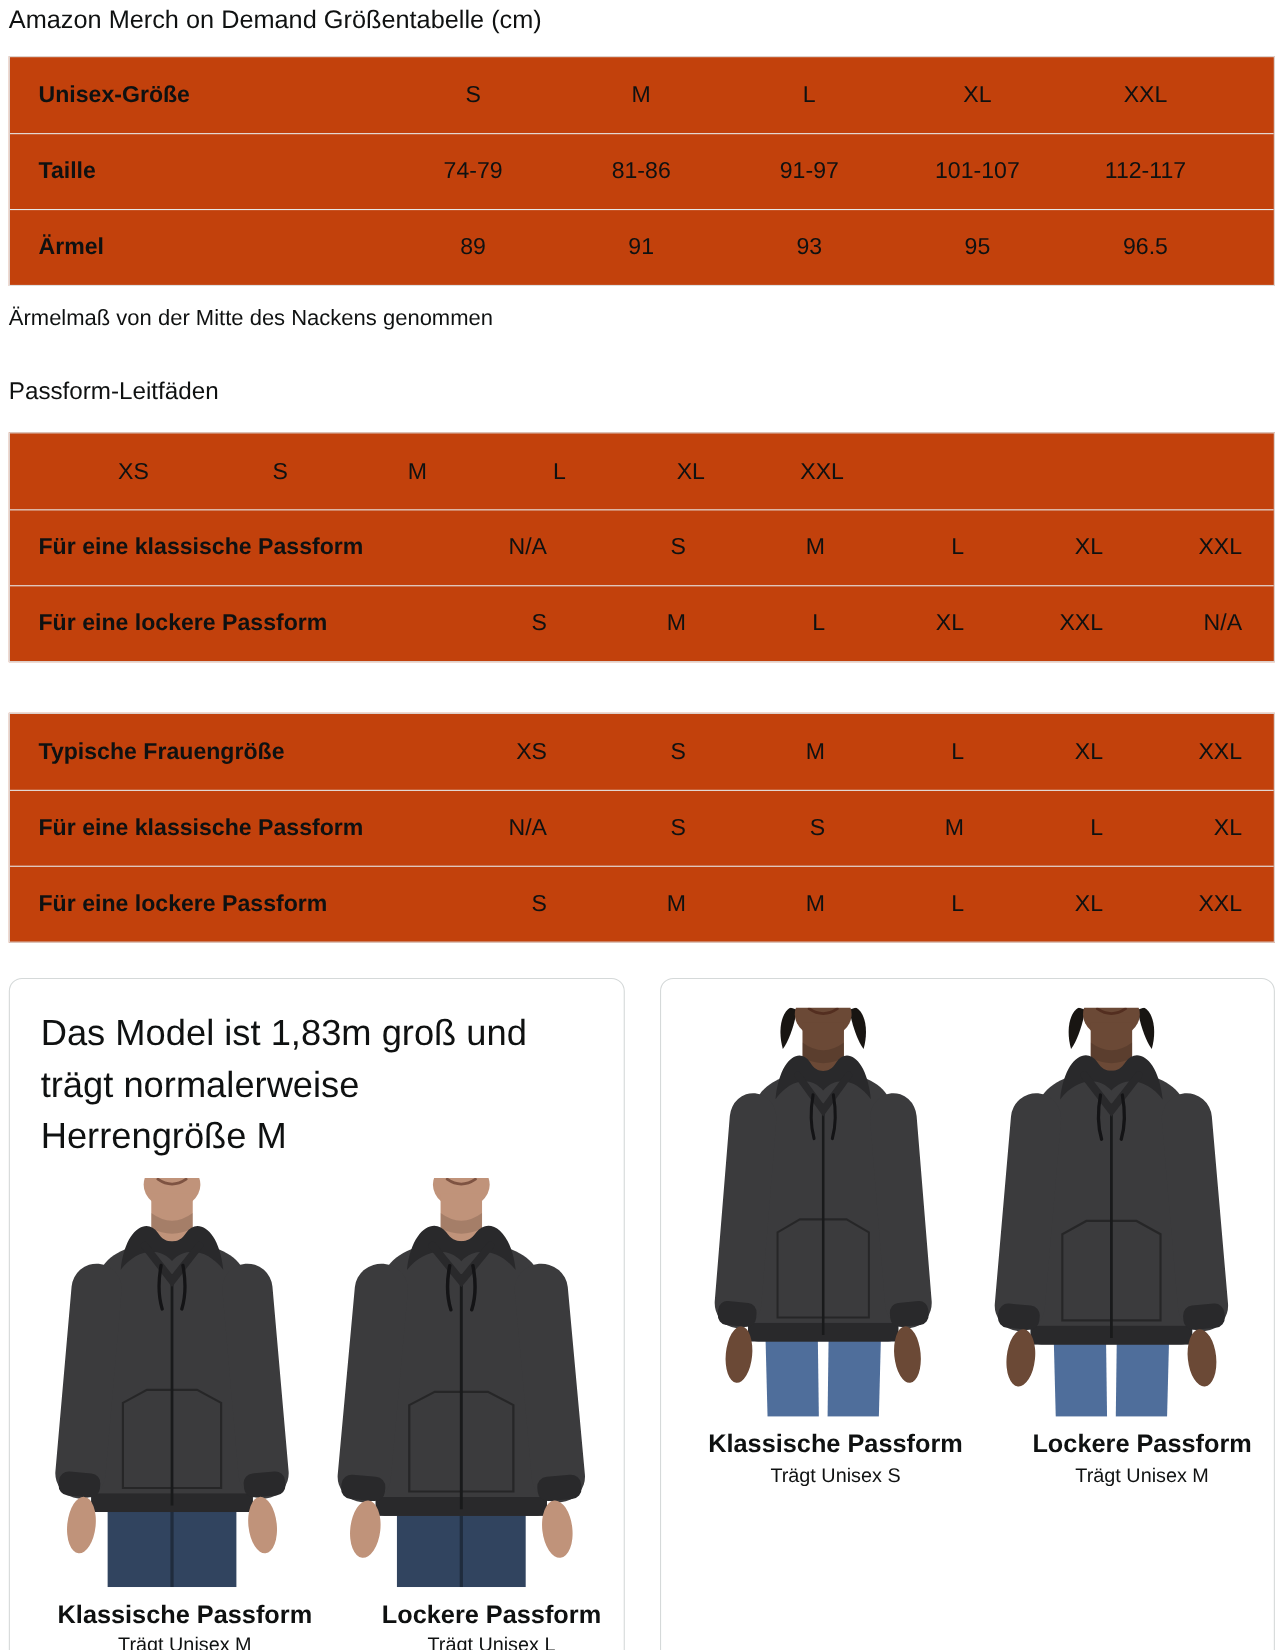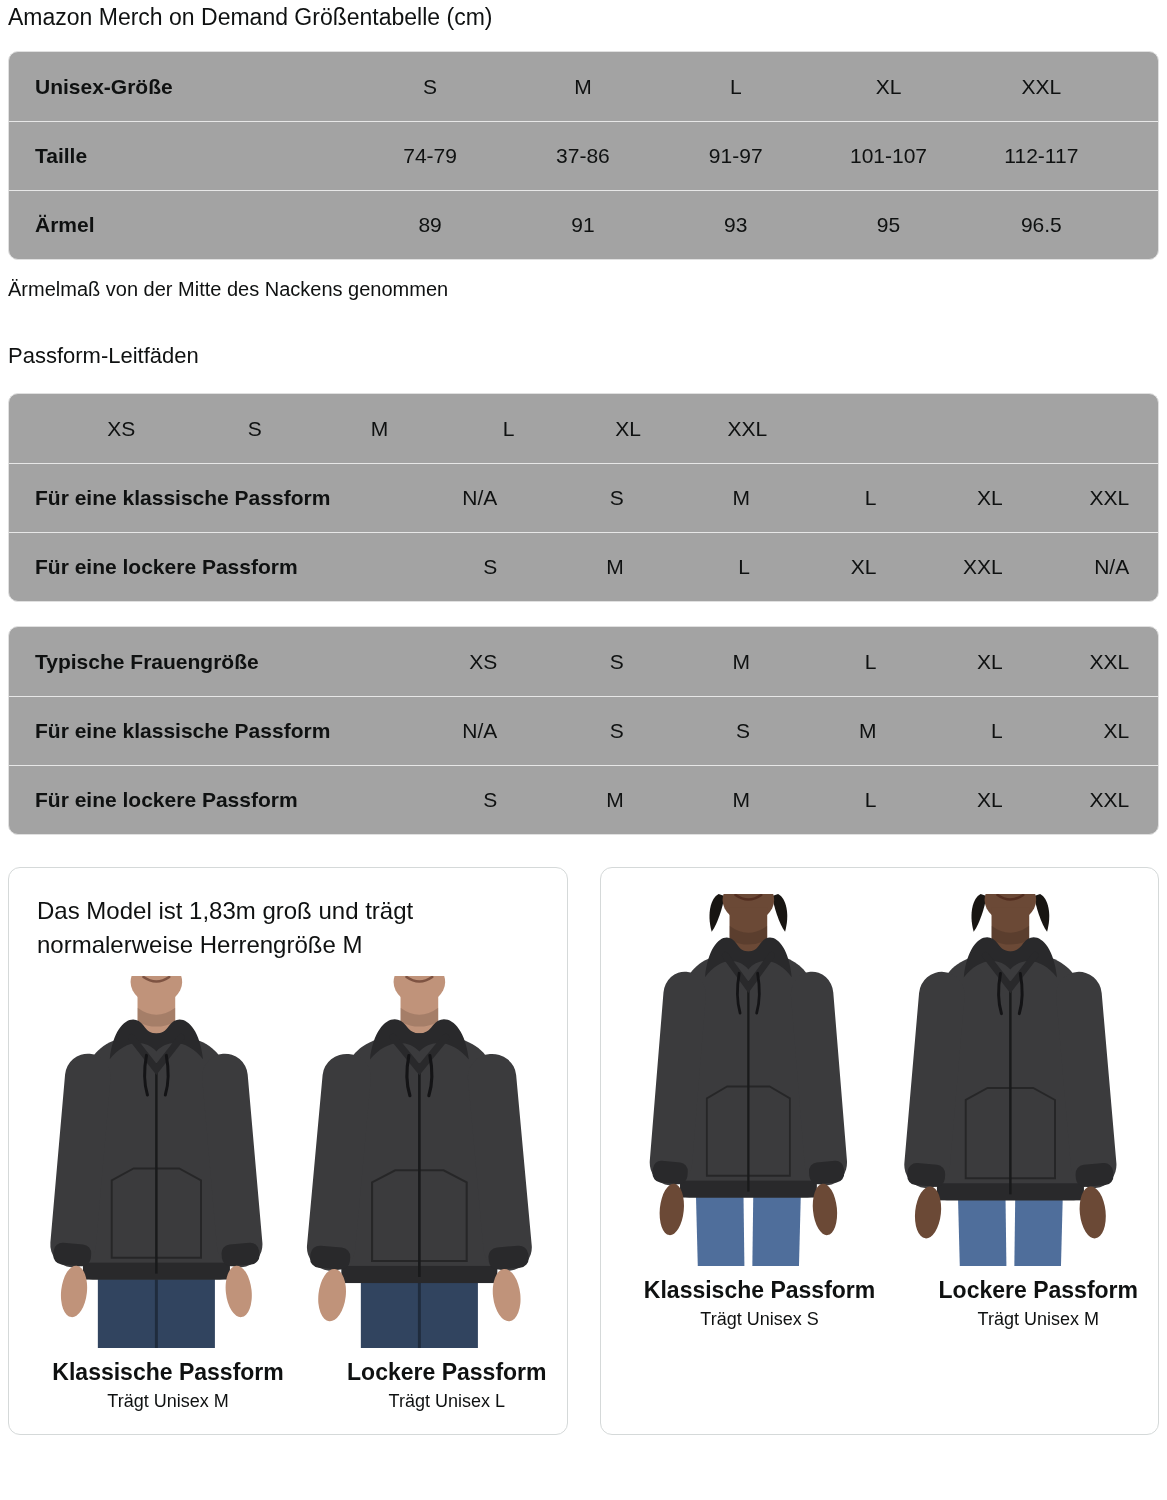--- a/index.html
+++ b/index.html
@@ -23,42 +23,42 @@
     color:var(--text);
   }
   .page{padding:4px 8px 6px 8px}
 
   h1.title{font-size:23px;font-weight:400;margin:0 0 20px 0;padding-left:0}
   h2.subheading{font-size:22px;font-weight:400;margin:42px 0 24px 0}
   p.note{font-size:20px;margin:18px 0 0 0}
 
   .panel{
     border:1px solid var(--panel_border);
-    border-radius:10px;
-    background:#a3a3a3;
+    border-radius:0;
+    background:#c2410c;
     overflow:hidden;
   }
   .sizerow{display:flex;align-items:center;min-height:69px;font-size:21px}
   .sizerow + .sizerow{border-top:1px solid var(--row_divider)}
   .c-label{font-weight:700;padding-left:26px}
   .t5 .c-label{flex:0 0 30%}
   .t5 .c-val{flex:0 0 13.3%;text-align:center}
   .t6 .c-label{flex:0 0 31.5%}
   .t6 .c-val{flex:0 0 11%;text-align:right}
-  #women-fit-table{margin-top:24px}
+  #women-fit-table{margin-top:46px}
 
   .cards{display:flex;gap:32px;margin-top:32px}
   .card{
     flex:1 1 0;
     border:1px solid var(--card_border);
     border-radius:12px;
     padding:26px 20px 20px 20px;
     background:#fff;
   }
-  .card-desc{font-size:24px;line-height:1.42;margin:0 8px 14px 8px;max-width:480px}
+  .card-desc{font-size:33px;line-height:1.42;margin:0 8px 14px 8px;max-width:480px}
   .figures{display:flex;gap:8px;justify-content:center}
   .figure{flex:1 1 0;display:flex;flex-direction:column;align-items:flex-end}
   .photo{width:100%;height:372px;display:flex;align-items:flex-end;justify-content:center;overflow:hidden}
   .photo svg{width:100%;height:100%}
   .figcap{margin-top:10px;text-align:center}
   .fit-label{font-size:23px;font-weight:700;line-height:1.3}
   .size-label{font-size:18px;font-weight:400;line-height:1.45}
 
   
   .figure svg .skin{fill:var(--skin)}
@@ -96,21 +96,21 @@
       <div class="c-label">Unisex-Größe</div>
       <div class="c-val">S</div>
       <div class="c-val">M</div>
       <div class="c-val">L</div>
       <div class="c-val">XL</div>
       <div class="c-val">XXL</div>
     </div>
     <div class="sizerow">
       <div class="c-label">Taille</div>
       <div class="c-val">74-79</div>
-      <div class="c-val">37-86</div>
+      <div class="c-val">81-86</div>
       <div class="c-val">91-97</div>
       <div class="c-val">101-107</div>
       <div class="c-val">112-117</div>
     </div>
     <div class="sizerow">
       <div class="c-label">Ärmel</div>
       <div class="c-val">89</div>
       <div class="c-val">91</div>
       <div class="c-val">93</div>
       <div class="c-val">95</div>

